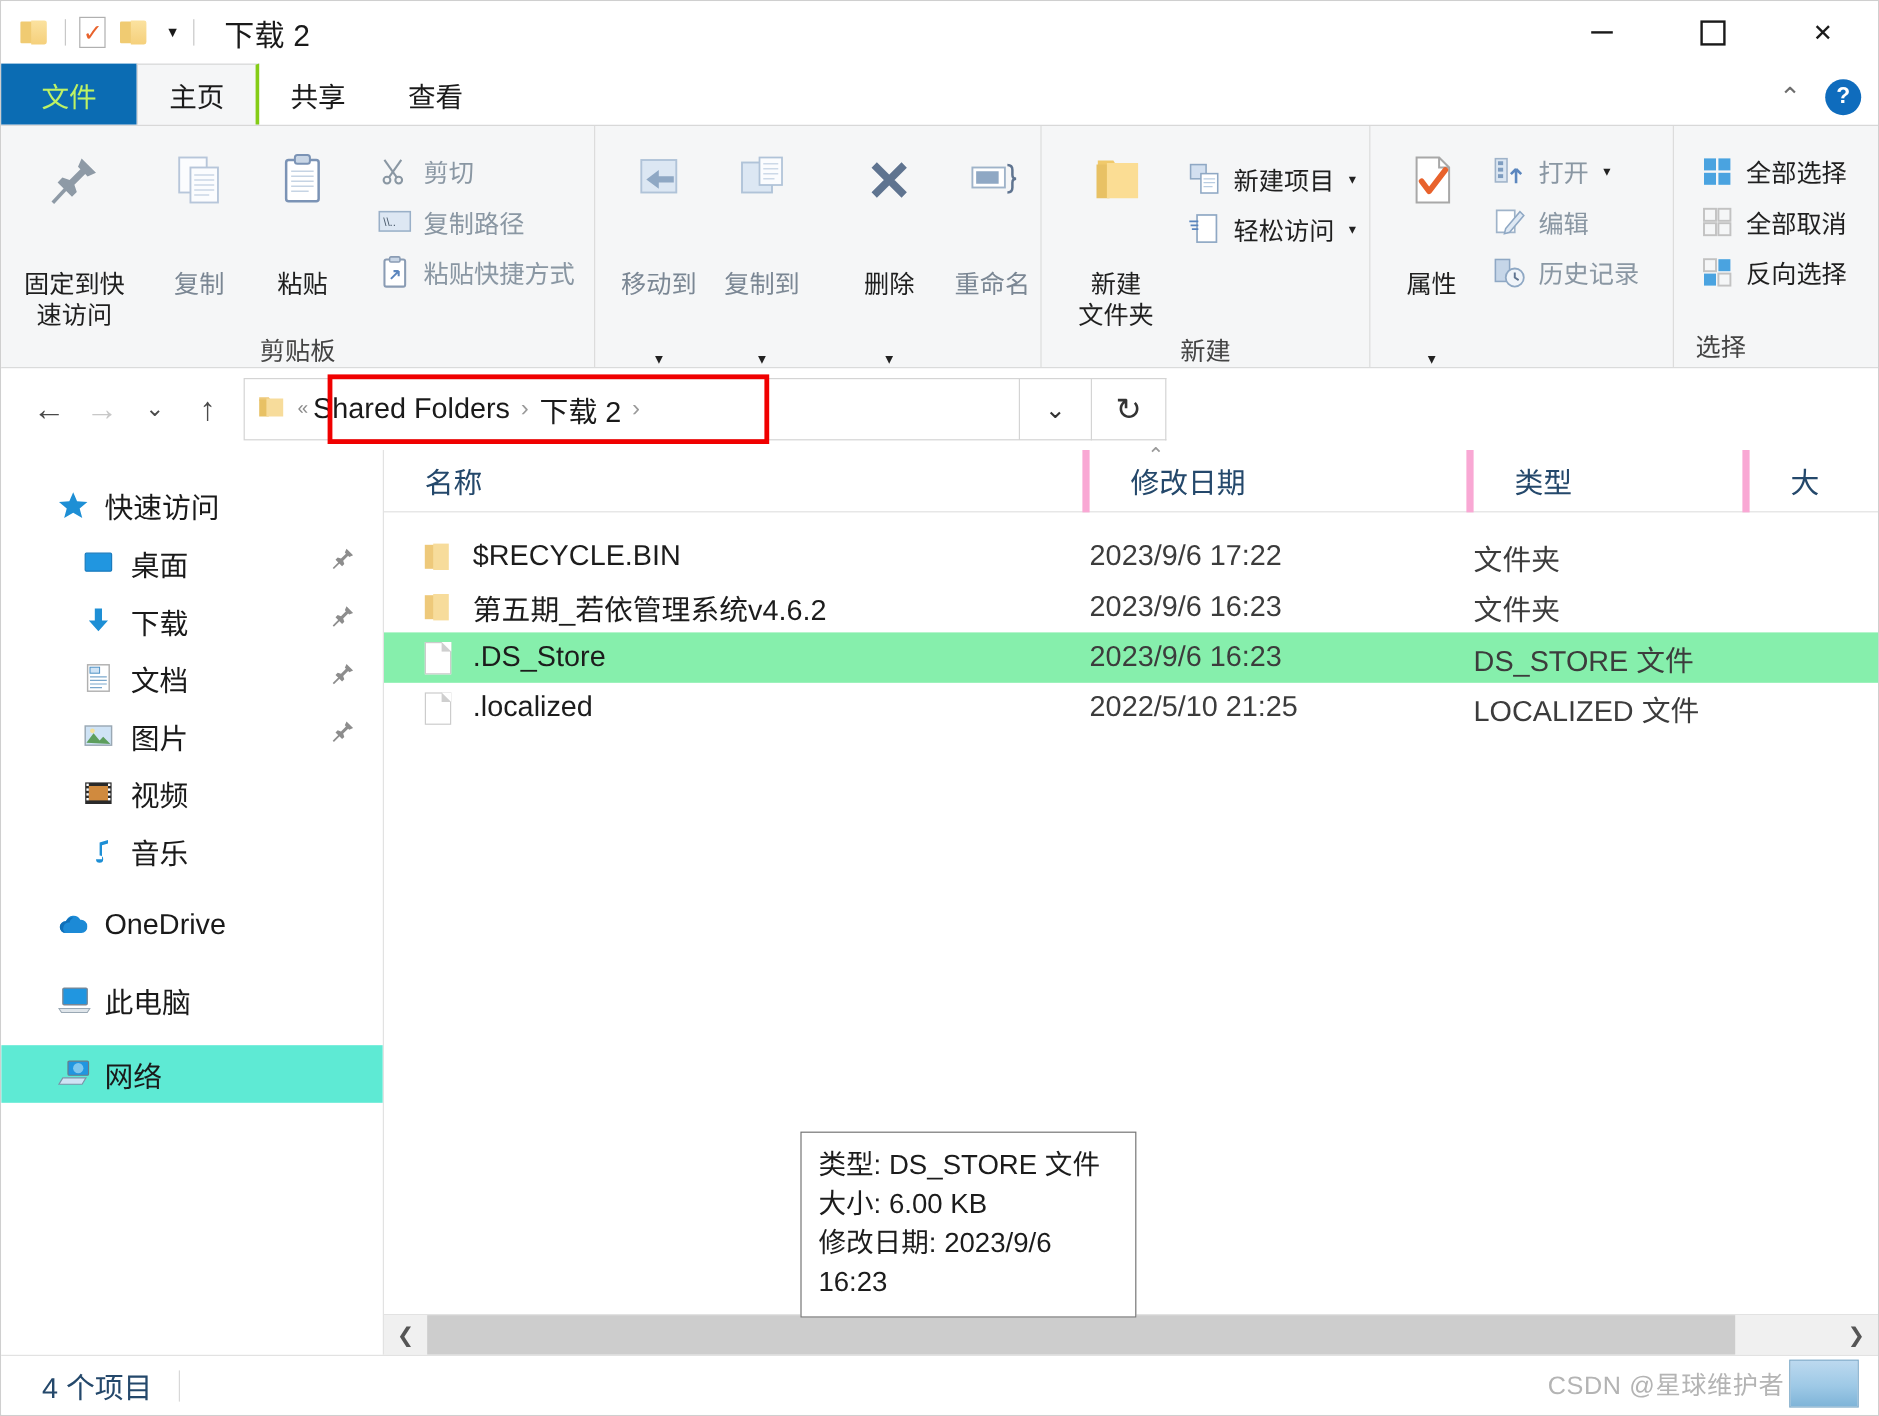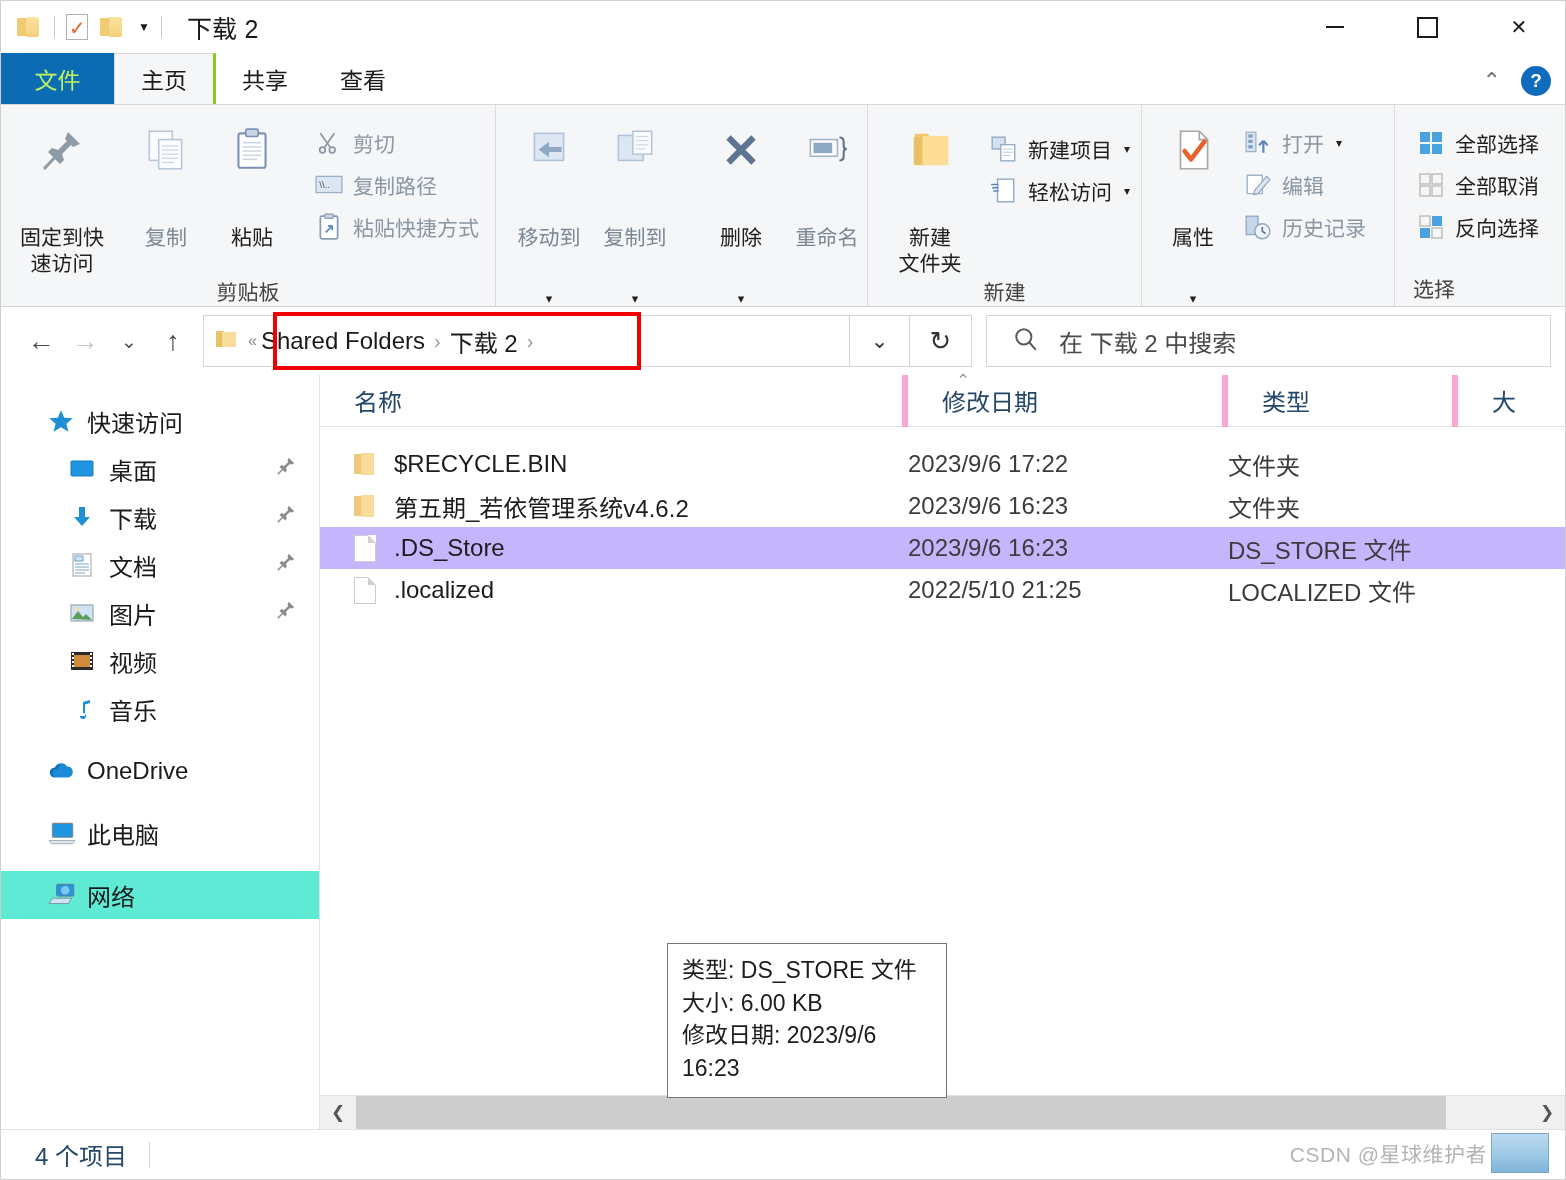--- a/index.html
+++ b/index.html
@@ -244,21 +244,21 @@
   .hdr-grip {
     position:absolute; left:636px; top:-5px;
     color:#9a9a9a; font-size:17px;
   }
 
   .rows { flex:1; overflow:hidden; position:relative; padding-top:16px; }
   .row {
     height:42px; display:flex; align-items:center;
     font-size:24px; color:#1c1c1c;
   }
-  .row.selected { background:#c4b5fd; }
+  .row.selected { background:#86efac; }
   .row .cell-name { flex:0 0 588px; display:flex; align-items:center; padding-left:34px; }
   .row .cell-name .ico { width:40px; display:flex; align-items:center; }
   .row .cell-date { flex:0 0 320px; color:#3c3c3c; }
   .row .cell-type { flex:0 0 230px; color:#3c3c3c; }
   .row .cell-size { flex:1; }
 
   
   .fld {
     width:22px;height:24px;position:relative;display:inline-block;
   }
@@ -646,29 +646,20 @@
       </span>
       <span class="chev-sm">«</span>
       <span class="crumb-txt">Shared Folders</span>
       <span class="crumb-sep">›</span>
       <span class="crumb-txt">下载 2</span>
       <span class="crumb-sep">›</span>
     </div>
     <div class="crumb-dd">⌄</div>
     <div class="refresh">↻</div>
 
-    <div class="searchbox">
-      <span>
-        <svg viewBox="0 0 24 24" width="26" height="26">
-            <circle cx="10" cy="10" r="7" fill="none" stroke="#5a5a5a" stroke-width="1.8"></circle>
-            <line x1="15" y1="15" x2="21" y2="22" stroke="#5a5a5a" stroke-width="1.8"></line>
-          </svg>
-      </span>
-      <span class="search-ph">在 下载 2 中搜索</span>
-    </div>
   </div>
 
   <div class="redbox"></div>
 
   <div class="main">
 
     <div class="navpane">
 
       <div class="nav-item">
         <span class="ico">

